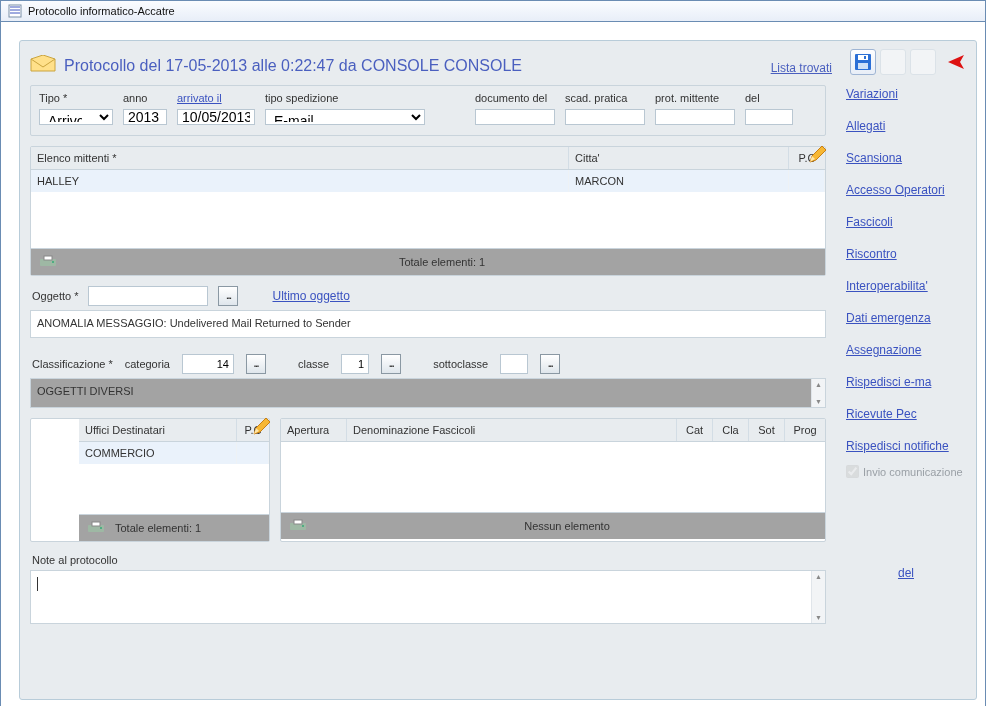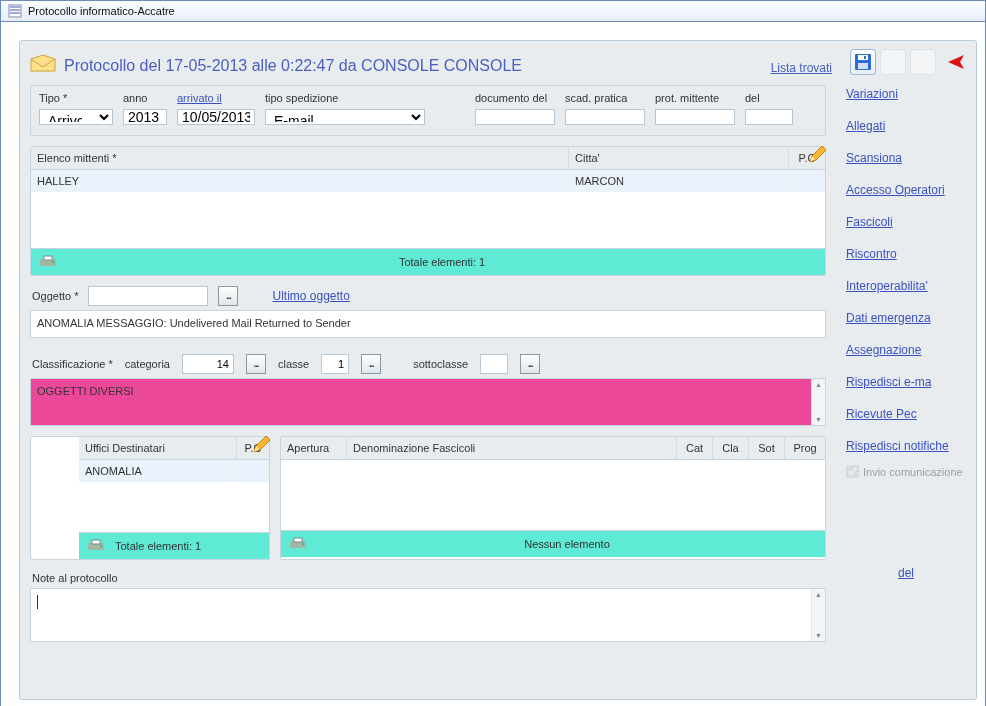--- a/index.html
+++ b/index.html
@@ -36,31 +36,31 @@
   .w-doc, .w-scad, .w-prot { width: 80px; }
   .w-del { width: 48px; }
   .block { border: 1px solid #c9d4dc; border-radius: 2px; background: #fff; position: relative; }
   .block-header { display: flex; background: #e8ecef; border-bottom: 1px solid #c9d4dc; }
   .th { padding: 5px 6px; font-size: 11px; color: #333; border-right: 1px solid #d3dde5; }
   .th:last-child { border-right: none; }
   .edit-pencil { position: absolute; right: -2px; top: -2px; width: 20px; height: 20px; }
   .row-data { display: flex; background: #eaf2fb; }
   .td { padding: 5px 6px; font-size: 11px; border-right: 1px solid #eef2f5; }
   .mitt-body { height: 56px; }
-  .block-footer { background: #5eead4; border-top: 1px solid #c9d4dc; padding: 6px 8px; display: flex; align-items: center; position: relative; }
+  .block-footer { background: #a3a3a3; border-top: 1px solid #c9d4dc; padding: 6px 8px; display: flex; align-items: center; position: relative; }
   .footer-icon { width: 18px; height: 14px; margin-right: 10px; }
   .footer-text { flex: 1; text-align: center; font-size: 11px; color: #333; }
   .oggetto-row { display: flex; align-items: center; gap: 10px; padding: 0 0 4px 2px; }
   .oggetto-input { flex: 0 0 120px; height: 20px; border: 1px solid #b9c7d2; background: #fff; position: relative; }
   .browse-btn { width: 20px; height: 20px; border: 1px solid #8a98a3; background: linear-gradient(#fff,#dfe6ec); display: inline-flex; align-items: center; justify-content: center; font-size: 9px; font-weight: bold; letter-spacing: -1px; color: #333; }
   .ultimo { font-size: 12px; color: #3a52c0; text-decoration: underline; margin-left: 24px; }
   .textarea { border: 1px solid #c9d4dc; background: #fff; padding: 6px; font-size: 11px; height: 28px; color: #333; }
   .class-row { display: flex; align-items: center; gap: 12px; padding: 6px 0 4px 2px; }
   .mini-input { width: 52px; height: 20px; border: 1px solid #b9c7d2; background: #fff; text-align: right; padding: 2px 4px; font-size: 11px; }
-  .class-text { border: 1px solid #c9d4dc; background: #ec4899; padding: 6px; font-size: 11px; height: 48px; position: relative; }
+  .class-text { border: 1px solid #c9d4dc; background: #a3a3a3; padding: 6px; font-size: 11px; height: 30px; position: relative; }
   .scroll-thumb { position: absolute; right: 0; top: 0; bottom: 0; width: 14px; background: #f2f4f6; border-left: 1px solid #e0e5ea; }
   .scroll-thumb::before { content: "▲"; position: absolute; top: 2px; left: 3px; font-size: 7px; color: #888; }
   .scroll-thumb::after { content: "▼"; position: absolute; bottom: 2px; left: 3px; font-size: 7px; color: #888; }
   .lower-row { display: flex; gap: 10px; }
   .uffici-block { width: 240px; padding-left: 48px; }
   .fasc-block { flex: 1; }
   .uffici-header .th.pc { width: 32px; text-align: center; }
   .fasc-header { display: flex; background: #e8ecef; border-bottom: 1px solid #c9d4dc; }
   .fasc-header .th.apert { width: 66px; }
   .fasc-header .th.denom { flex: 1; }
@@ -191,21 +191,21 @@
             </div>
             <div class="textarea">ANOMALIA MESSAGGIO: Undelivered Mail Returned to Sender</div>
           </div>
 
           <div>
             <div class="class-row">
               <span class="lbl">Classificazione *</span>
               <span class="lbl">categoria</span>
               <input class="mini-input" value="14" style="">
               <span class="browse-btn">...</span>
-              <span class="lbl" style="">classe</span>
+              <span class="lbl" style="margin-left:20px">classe</span>
               <input class="mini-input" style="width: 28px;" value="1">
               <span class="browse-btn">...</span>
               <span class="lbl" style="margin-left:20px">sottoclasse</span>
               <input class="mini-input" style="width: 28px;">
               <span class="browse-btn">...</span>
             </div>
             <div class="class-text">
               <span>OGGETTI DIVERSI</span>
               <div class="scroll-thumb"></div>
             </div>
@@ -217,21 +217,21 @@
                 <svg width="20" height="20" viewBox="0 0 20 20">
                     <polygon points="3,17 5,11 15,1 19,5 9,15" fill="#f7b733" stroke="#c97f12"></polygon>
                     <polygon points="3,17 5,11 8,14" fill="#ffe6a8"></polygon>
                   </svg>
               </span>
               <div class="block-header uffici-header">
                 <div class="th" style="flex:1">Uffici Destinatari</div>
                 <div class="th pc">P.C</div>
               </div>
               <div class="row-data">
-                <div class="td" style="flex:1">ANOMALIA</div>
+                <div class="td" style="flex:1">COMMERCIO</div>
                 <div class="td" style="width:32px"></div>
               </div>
               <div class="uffici-body"></div>
               <div class="block-footer">
                 <span class="footer-icon">
                   <svg width="18" height="14" viewBox="0 0 18 14">
                       <rect x="1" y="4" width="16" height="7" fill="#9eb8a4" rx="1"></rect>
                       <rect x="5" y="1" width="8" height="4" fill="#fff" stroke="#888"></rect>
                       <circle cx="14" cy="7" r="1" fill="#3a7"></circle>
                     </svg>

